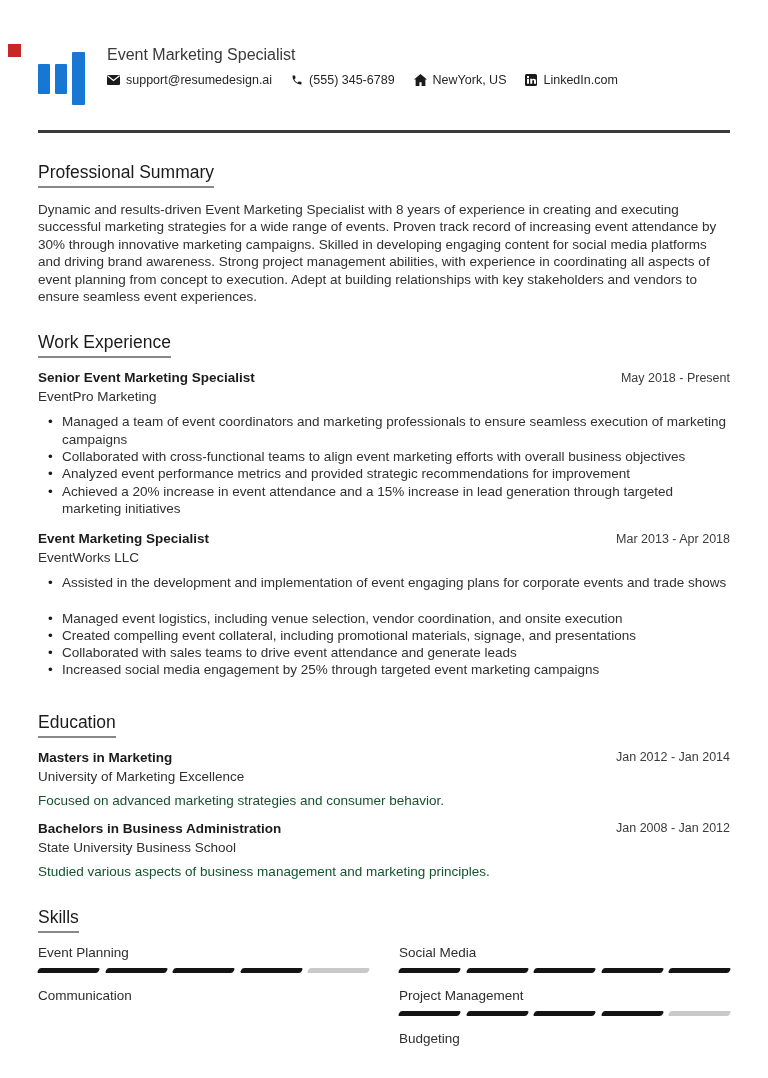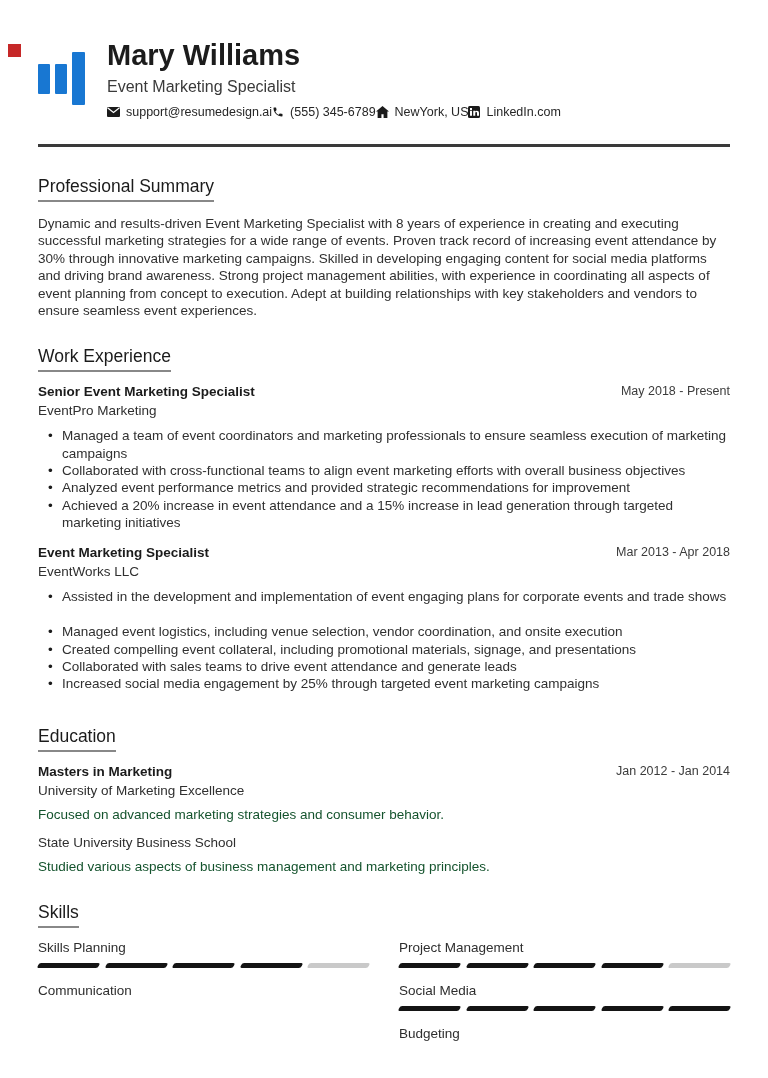--- a/index.html
+++ b/index.html
@@ -20,40 +20,40 @@
 
   
   .header { display: flex; align-items: flex-start; margin-top: 40px; }
   .logo { display: flex; align-items: center; gap: 5px; margin-top: 12px; height: 53px; width: 48px; }
   .logo .bar { background: var(--accent, #1877d2); border-radius: 1px; }
   .logo .bar.short { width: 12px; height: 30px; }
   .logo .bar.tall  { width: 13px; height: 53px; }
   .header-text { margin-left: 21px; }
   .name { font-size: 29px; font-weight: 700; color: #1c1c1c; line-height: 1.1; letter-spacing: 0; }
   .role { font-size: 16px; color: #3a3a3a; margin-top: 6px; }
-  .contact { display: flex; align-items: center; margin-top: 9px; font-size: 12.5px; color: #262626; }
+  .contact { display: flex; align-items: center; gap: 19px; margin-top: 9px; font-size: 12.5px; color: #262626; }
   .contact-item { display: flex; align-items: center; gap: 6px; white-space: nowrap; }
   .contact-item svg { display: block; }
 
   .divider { height: 3px; background: #3a3a3a; margin-top: 25px; }
 
   
   .section { margin-top: 29px; }
   .section-title {
     display: inline-block;
     font-size: 17.5px; font-weight: 400; color: #1b1b1b;
     border-bottom: 2px solid #888888;
     padding-bottom: 3px;
   }
   .summary-text { margin-top: 13px; font-size: 13.5px; line-height: 17.4px; color: #303030; }
 
   
   .job { margin-top: 12px; }
   .job + .job { margin-top: 14px; }
-  .entry-row { display: flex; justify-content: space-between; align-items: flex-start; gap: 16px; }
+  .entry-row { display: flex; justify-content: space-between; align-items: center; gap: 16px; }
   .entry-title { font-size: 13.5px; font-weight: 700; color: #1b1b1b; }
   .entry-date { font-size: 12.5px; color: #3b3b3b; white-space: nowrap; }
   .entry-sub { font-size: 13.5px; color: #2f2f2f; margin-top: 4px; }
   ul.bullets { list-style: none; margin-top: 9px; }
   ul.bullets li {
     position: relative; padding-left: 24px;
     font-size: 13.5px; line-height: 17.3px; color: #303030;
   }
   ul.bullets li::before {
     content: "\2022"; position: absolute; left: 10px; top: 0;
@@ -88,21 +88,20 @@
 
   <div class="corner-mark"></div>
 
   <div class="header">
     <div class="logo">
       <div class="bar short"></div>
       <div class="bar short"></div>
       <div class="bar tall"></div>
     </div>
     <div class="header-text">
-      <div class="name">Mary Williams</div>
       <div class="role">Event Marketing Specialist</div>
       <div class="contact">
         <span class="contact-item">
           <span>
               <svg width="13" height="10" viewBox="0 0 13 10">
                 <rect x="0" y="0" width="13" height="10" rx="1" fill="#1b1b1b"></rect>
                 <path d="M0.5 0.8 L6.5 5.4 L12.5 0.8" stroke="#ffffff" stroke-width="1.2" fill="none"></path>
               </svg>
             </span>
           <span>support@resumedesign.ai</span>
@@ -183,65 +182,69 @@
     <div id="education-items">
         <article class="edu-item">
           <div class="entry-row">
             <span class="entry-title">Masters in Marketing</span>
             <span class="entry-date">Jan 2012 - Jan 2014</span>
           </div>
           <div class="entry-sub">University of Marketing Excellence</div>
           <div class="edu-desc">Focused on advanced marketing strategies and consumer behavior.</div>
         </article>
         <article class="edu-item">
+          <div class="entry-row">
+            <span class="entry-title">Bachelors in Business Administration</span>
+            <span class="entry-date">Jan 2008 - Jan 2012</span>
+          </div>
           <div class="entry-sub">State University Business School</div>
           <div class="edu-desc">Studied various aspects of business management and marketing principles.</div>
         </article>
       </div>
   </div>
 
   <div class="section" style="margin-top:28px;">
     <div class="section-title">Skills</div>
     <div class="skills-grid" id="skills-grid">
         <div>
           <div class="skill">
-            <div class="skill-label">Skills Planning</div>
+            <div class="skill-label">Event Planning</div>
             <div class="skill-bar">
               <div class="skill-seg filled"></div>
               <div class="skill-seg filled"></div>
               <div class="skill-seg filled"></div>
               <div class="skill-seg filled"></div>
               <div class="skill-seg"></div>
             </div>
           </div>
           <div class="skill">
             <div class="skill-label">Communication</div>
           </div>
         </div>
         <div>
           <div class="skill">
+            <div class="skill-label">Social Media</div>
+            <div class="skill-bar">
+              <div class="skill-seg filled"></div>
+              <div class="skill-seg filled"></div>
+              <div class="skill-seg filled"></div>
+              <div class="skill-seg filled"></div>
+              <div class="skill-seg filled"></div>
+            </div>
+          </div>
+          <div class="skill">
             <div class="skill-label">Project Management</div>
             <div class="skill-bar">
               <div class="skill-seg filled"></div>
               <div class="skill-seg filled"></div>
               <div class="skill-seg filled"></div>
               <div class="skill-seg filled"></div>
               <div class="skill-seg"></div>
             </div>
           </div>
           <div class="skill">
-            <div class="skill-label">Social Media</div>
-            <div class="skill-bar">
-              <div class="skill-seg filled"></div>
-              <div class="skill-seg filled"></div>
-              <div class="skill-seg filled"></div>
-              <div class="skill-seg filled"></div>
-              <div class="skill-seg filled"></div>
-            </div>
-          </div>
-          <div class="skill">
             <div class="skill-label">Budgeting</div>
           </div>
         </div>
       </div>
   </div>
 
 </div>
 
 </body></html>

